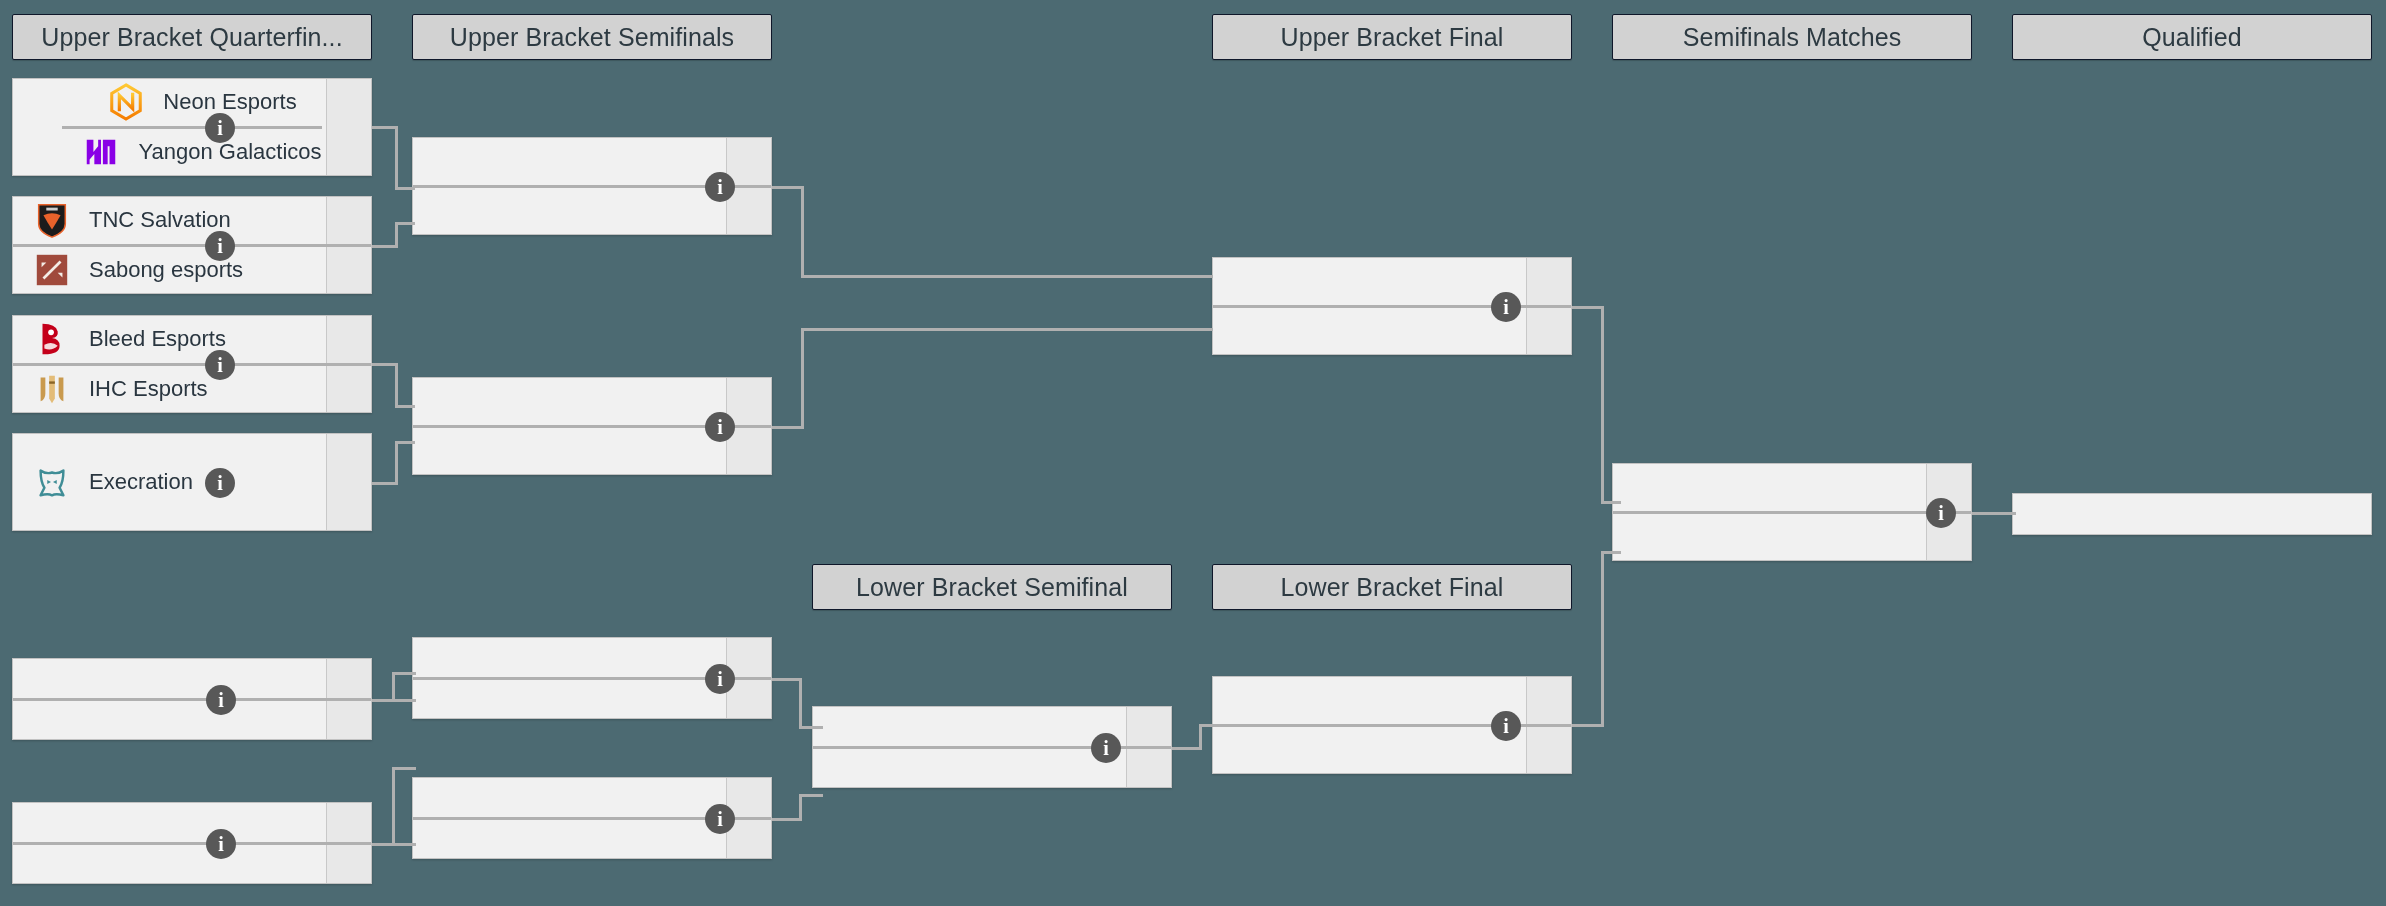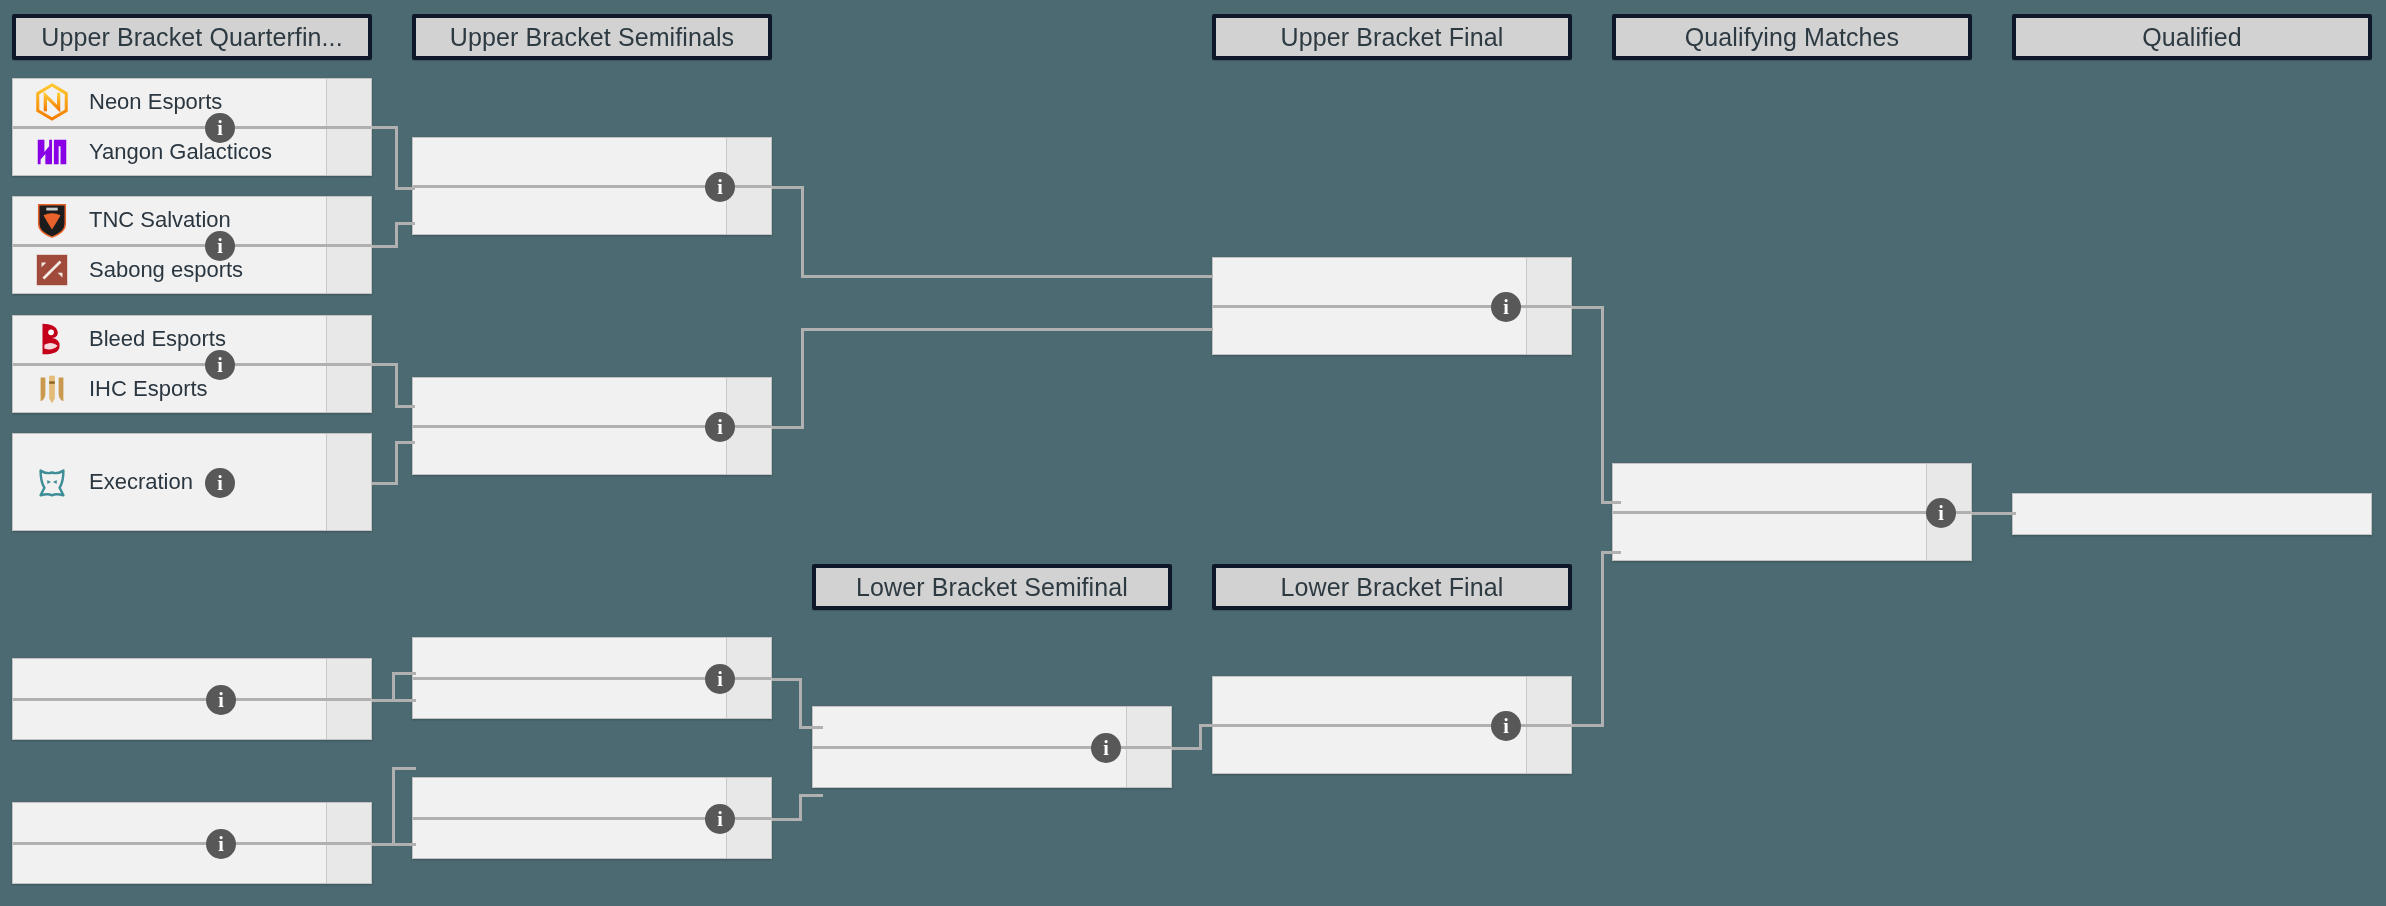--- a/index.html
+++ b/index.html
@@ -17,21 +17,21 @@
   #stage {
     position: absolute;
     inset: 0;
     background: #4c6a72;
   }
 
   
   .round-header {
     position: absolute;
     background: #d2d2d2;
-    border: 4px solid #0f172a;
+    border: 1px solid #0f172a;
     border-radius: 2px;
     box-shadow: 0 1px 1px rgba(0,0,0,0.18);
     display: flex;
     align-items: center;
     justify-content: center;
     color: #2d3a42;
     font-size: 25px;
     letter-spacing: 0.1px;
     white-space: nowrap;
     overflow: hidden;
@@ -134,21 +134,21 @@
 
   <div class="round-header" style="left:1212px; top:14px; width:360px; height:46px;">
     <span>Upper Bracket Final</span>
   </div>
 
   <div class="round-header" style="left:412px; top:14px; width:360px; height:46px;">
     <span>Upper Bracket Semifinals</span>
   </div>
 
   <div class="round-header" style="left:1612px; top:14px; width:360px; height:46px;">
-    <span>Qualifying Matches</span>
+    <span>Semifinals Matches</span>
   </div>
 
   <div class="round-header" style="left:2012px; top:14px; width:360px; height:46px;justify-content:center;">
     <span>Qualified</span>
   </div>
 
 
 
   <div class="round-header" style="left:812px; top:564px; width:360px; height:46px;">
     <span>Lower Bracket Semifinal</span>
@@ -205,21 +205,21 @@
   <div class="conn h" style="left:799px; top:794px; width:24px; height:3px;"></div>
 
   <div class="conn h" style="left:1172px; top:747px; width:30px; height:3px;"></div>
   <div class="conn v" style="left:1199px; top:724px; height:26px;"></div>
   <div class="conn h" style="left:1199px; top:724px; width:20px; height:3px;"></div>
 
   <div class="conn h" style="left:1572px; top:724px; width:32px; height:3px;"></div>
   <div class="conn v" style="left:1601px; top:551px; height:176px;"></div>
   <div class="conn h" style="left:1601px; top:551px; width:20px; height:3px;"></div>
 
-  <div class="match" style="left:12px; top:78px; width:360px; height:98px;">
+  <div class="match" style="left:12px; top:78px; width:360px; height:98px;align-items:center;">
     <div class="score-cell" style="width:44px;"></div>
     <div class="score-div" style="right:44px;"></div>
     <div class="opp">
       <svg class="logo" viewBox="0 0 40 40">
         <defs>
             <linearGradient id="g-neon" x1="0" y1="0" x2="0" y2="1">
           <stop offset="0" stop-color="#ffc933"></stop>
               <stop offset="1" stop-color="#f57c00"></stop>
             </linearGradient>
           </defs>

